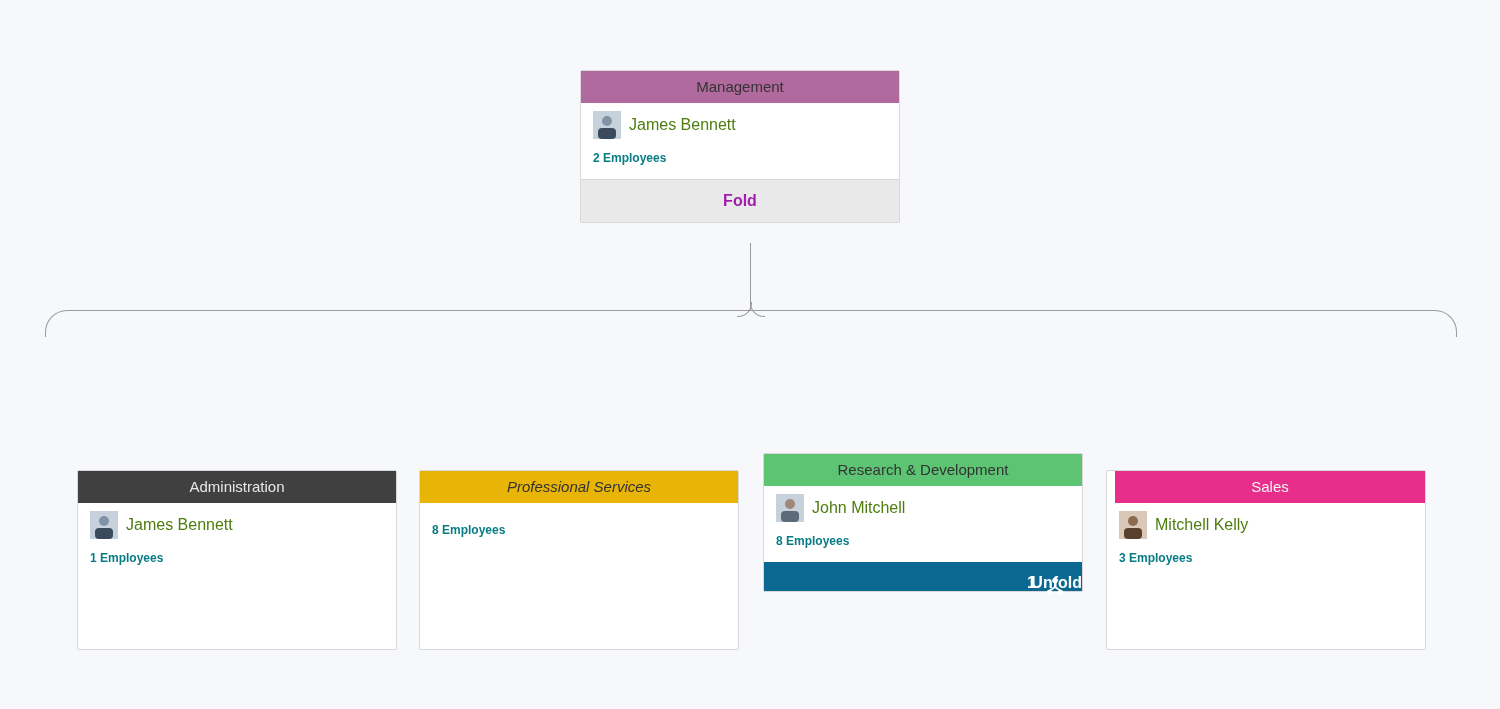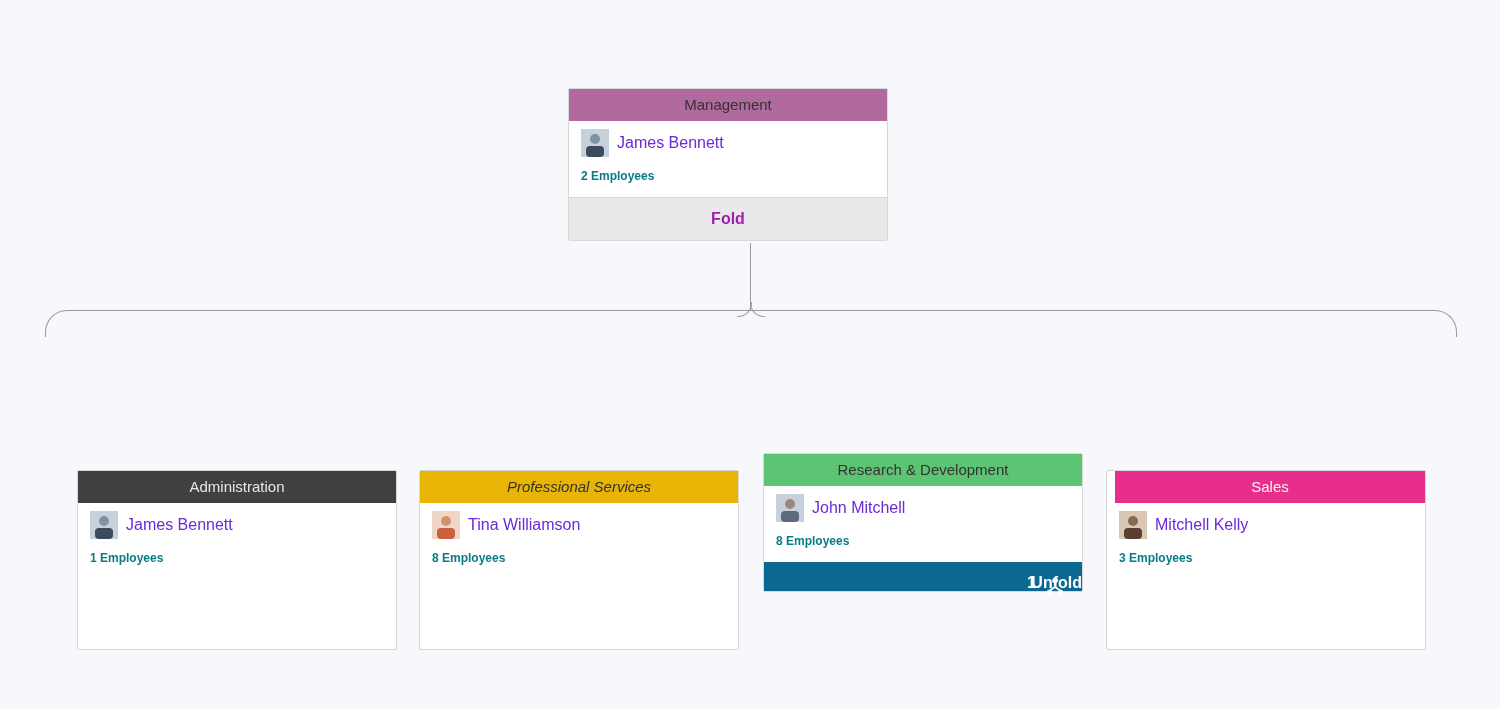--- a/index.html
+++ b/index.html
@@ -32,21 +32,21 @@
     font-weight: 500;
   }
   .card-body {
     padding: 8px 12px 14px 12px;
   }
   .manager-row {
     display: flex;
     align-items: center;
     gap: 8px;
     font-size: 16px;
-    color: #6d28d9;
+    color: #4d7c0f;
   }
   .avatar {
     width: 28px;
     height: 28px;
     border-radius: 4px;
     background: #bbb;
     display: block;
   }
   .employees-link {
     color: #087c85;
@@ -137,21 +137,21 @@
 </head>
 <body>
 
 <div class="canvas">
 
   <div class="connector-stem"></div>
   <div class="connector-curl-left"></div>
   <div class="connector-curl-right"></div>
   <div class="connector-bracket"></div>
 
-  <div class="card" style="left:568px; top:70px;margin-top:18px;">
+  <div class="card" style="left:580px; top:70px;">
     <div class="card-header" style="background:#b16a9e;color:#333;">Management</div>
     <div class="card-body">
       <div class="manager-row">
         <span class="avatar">
           <svg viewBox="0 0 28 28">
               <rect width="28" height="28" fill="#c7d1db"></rect>
               <circle cx="14" cy="10" r="5" fill="#8092a5"></circle>
               <rect x="5" y="17" width="18" height="11" rx="4" fill="#3b4b5c"></rect>
             </svg>
         </span>
@@ -175,30 +175,20 @@
         </span>
         <span>James Bennett</span>
       </div>
       <div class="employees-link">1 Employees</div>
     </div>
   </div>
 
   <div class="card" style="left:419px; top:470px; height:178px;">
     <div class="card-header" style="background:#e8b406;color:#333;font-style:italic;">Professional Services</div>
     <div class="card-body">
-      <div class="manager-row">
-        <span class="avatar">
-          <svg viewBox="0 0 28 28">
-              <rect width="28" height="28" fill="#f0d6c7"></rect>
-              <circle cx="14" cy="10" r="5" fill="#d0926f"></circle>
-              <rect x="5" y="17" width="18" height="11" rx="4" fill="#c9603e"></rect>
-            </svg>
-        </span>
-        <span>Tina Williamson</span>
-      </div>
       <div class="employees-link">8 Employees</div>
     </div>
   </div>
 
   <div class="card" style="left:763px; top:453px;">
     <div class="card-header" style="background:#5cc472;color:#333;">Research &amp; Development</div>
     <div class="card-body">
       <div class="manager-row">
         <span class="avatar">
           <svg viewBox="0 0 28 28">

